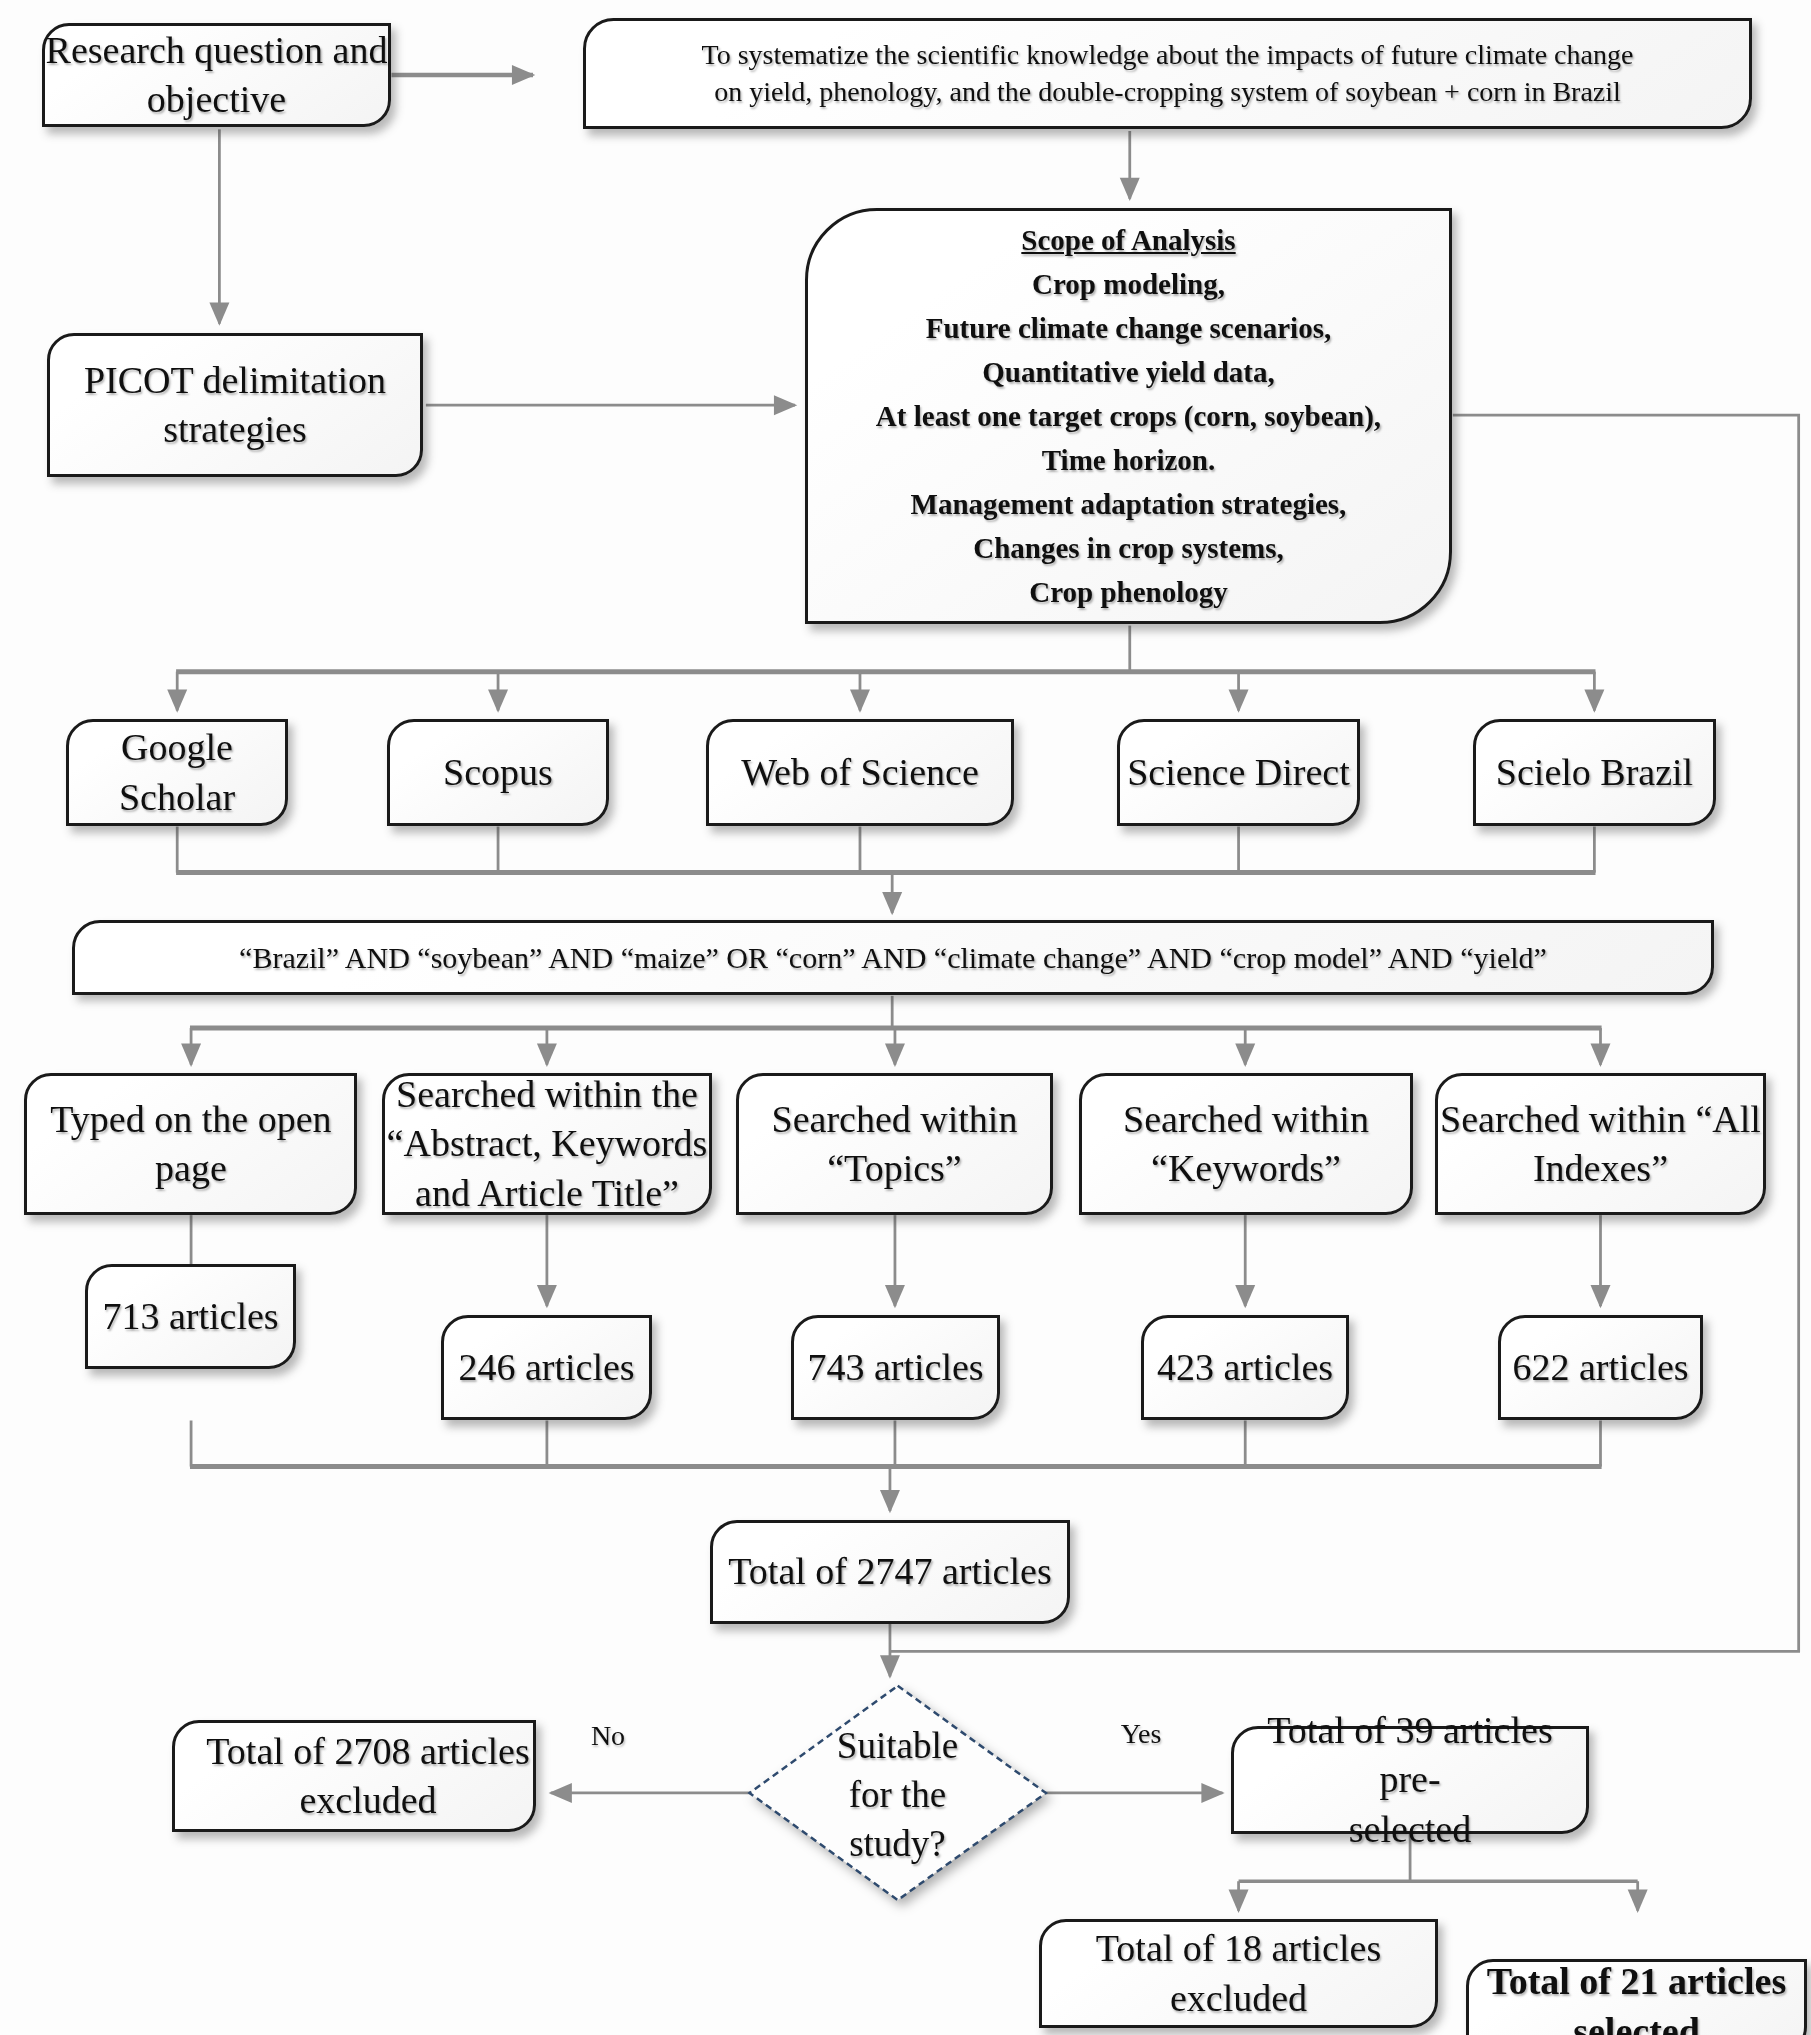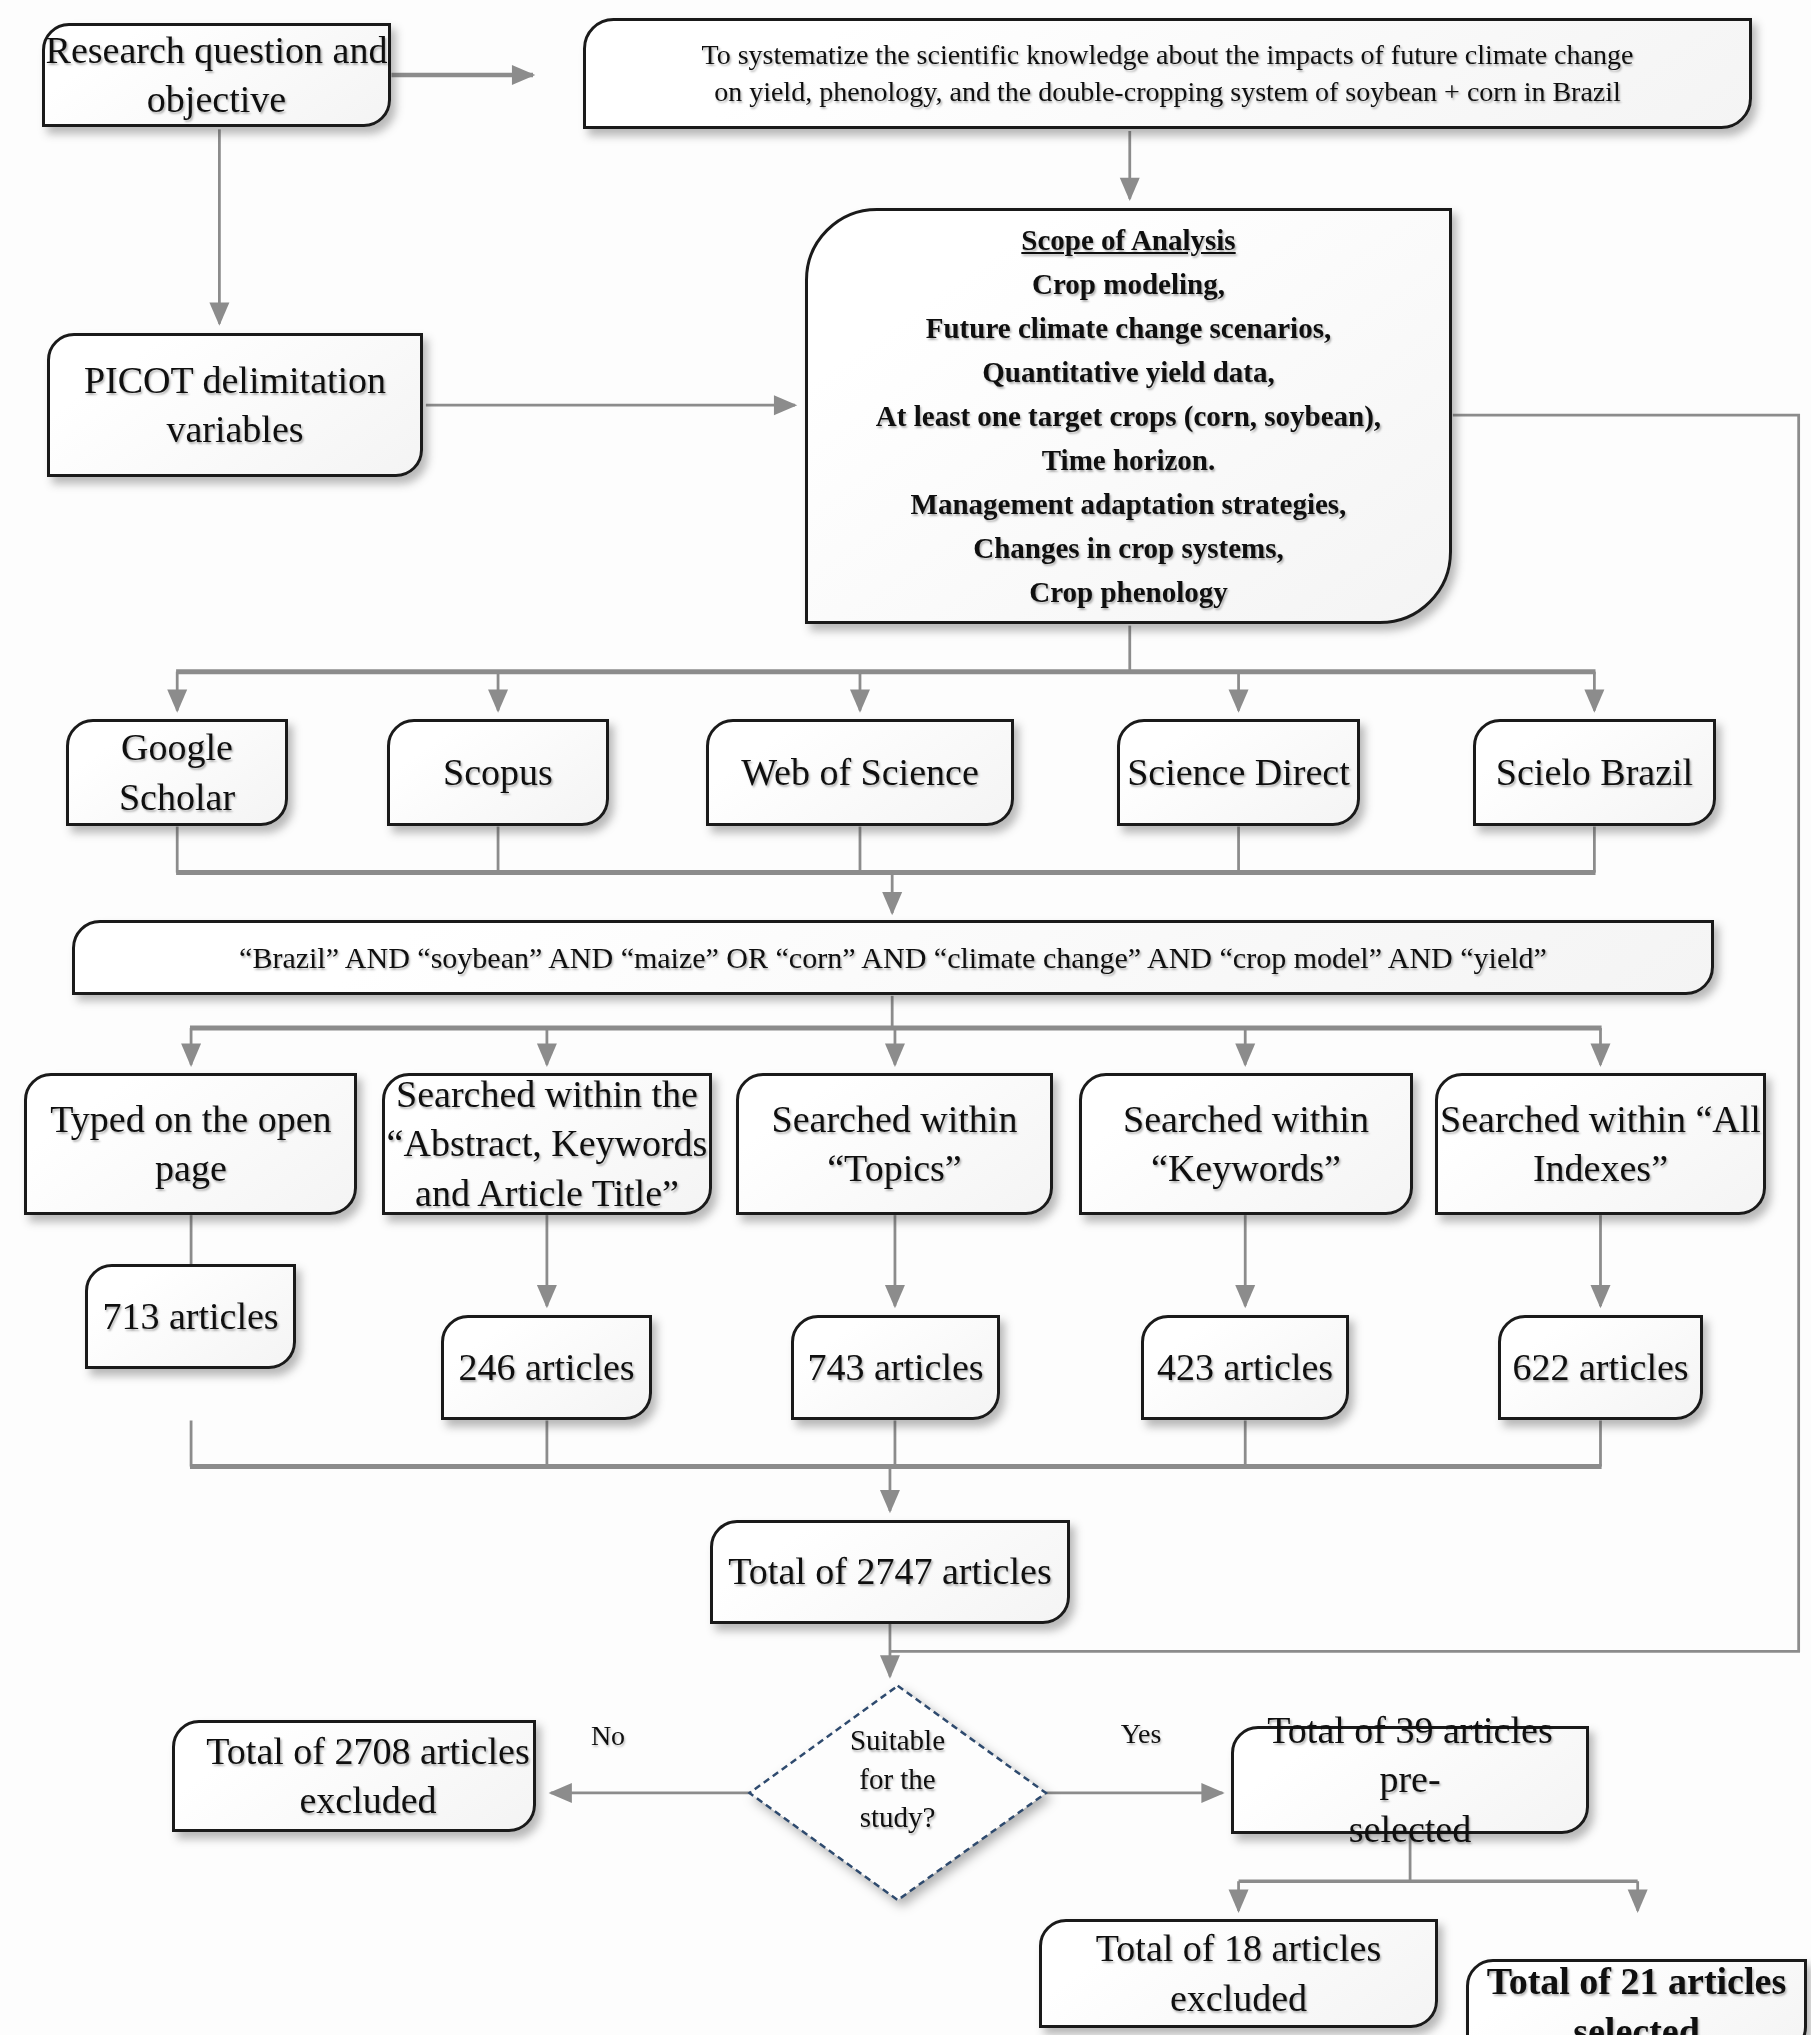--- a/index.html
+++ b/index.html
@@ -20,21 +20,21 @@
        text-shadow:1.4px 1.9px 2.2px rgba(0,0,0,.30);}
   .box .ln{width:100%;}
   #scope-box{border-radius:72px 0 72px 0;font-size:29px;line-height:44px;font-weight:bold;}
   #scope-box .scope-title{text-decoration:underline;}
   #objective-box{border-radius:30.5px 0 30.5px 0;font-size:28px;margin-left:36px;}
   #query-box{font-size:30px;border-radius:28px 0 28px 0;}
   .bold{font-weight:bold;}
   .freelabel{position:absolute;z-index:2;font-size:28px;text-align:center;
              text-shadow:1.1px 1.7px 2.2px rgba(0,0,0,.25);}
   #diamond-text{position:absolute;z-index:2;left:814px;top:1721px;width:167px;
-                font-size:29px;line-height:1.33;text-align:center;
+                font-size:37px;line-height:1.33;text-align:center;
                 text-shadow:1.4px 1.9px 2.2px rgba(0,0,0,.30);}
 </style>
 </head>
 <body>
 
 <div id="canvas">
 
   <svg id="wires" width="1811" height="2035" viewBox="0 0 3262 3666">
     <defs>
       <marker id="ah" markerUnits="userSpaceOnUse" markerWidth="48" markerHeight="40" refX="40" refY="20" orient="auto">
@@ -132,21 +132,21 @@
       <div class="ln">Time horizon.</div>
       <div class="ln">Management adaptation strategies,</div>
       <div class="ln">Changes in crop systems,</div>
       <div class="ln">Crop phenology</div>
     </div>
   </div>
 
   <div class="box" style="left:47px;top:333px;width:376px;height:144px;">
     <div>
         <div class="ln">PICOT delimitation</div>
-         <div class="ln">variables</div>
+         <div class="ln">strategies</div>
       </div>
   </div>
 
   <div class="box" style="left:66px;top:719px;width:222px;height:107px;">
     <div class="ln">Google Scholar</div>
   </div>
   <div class="box" style="left:387px;top:719px;width:222px;height:107px;">
     <div class="ln">Scopus</div>
   </div>
   <div class="box" style="left:706px;top:719px;width:308px;height:107px;">

